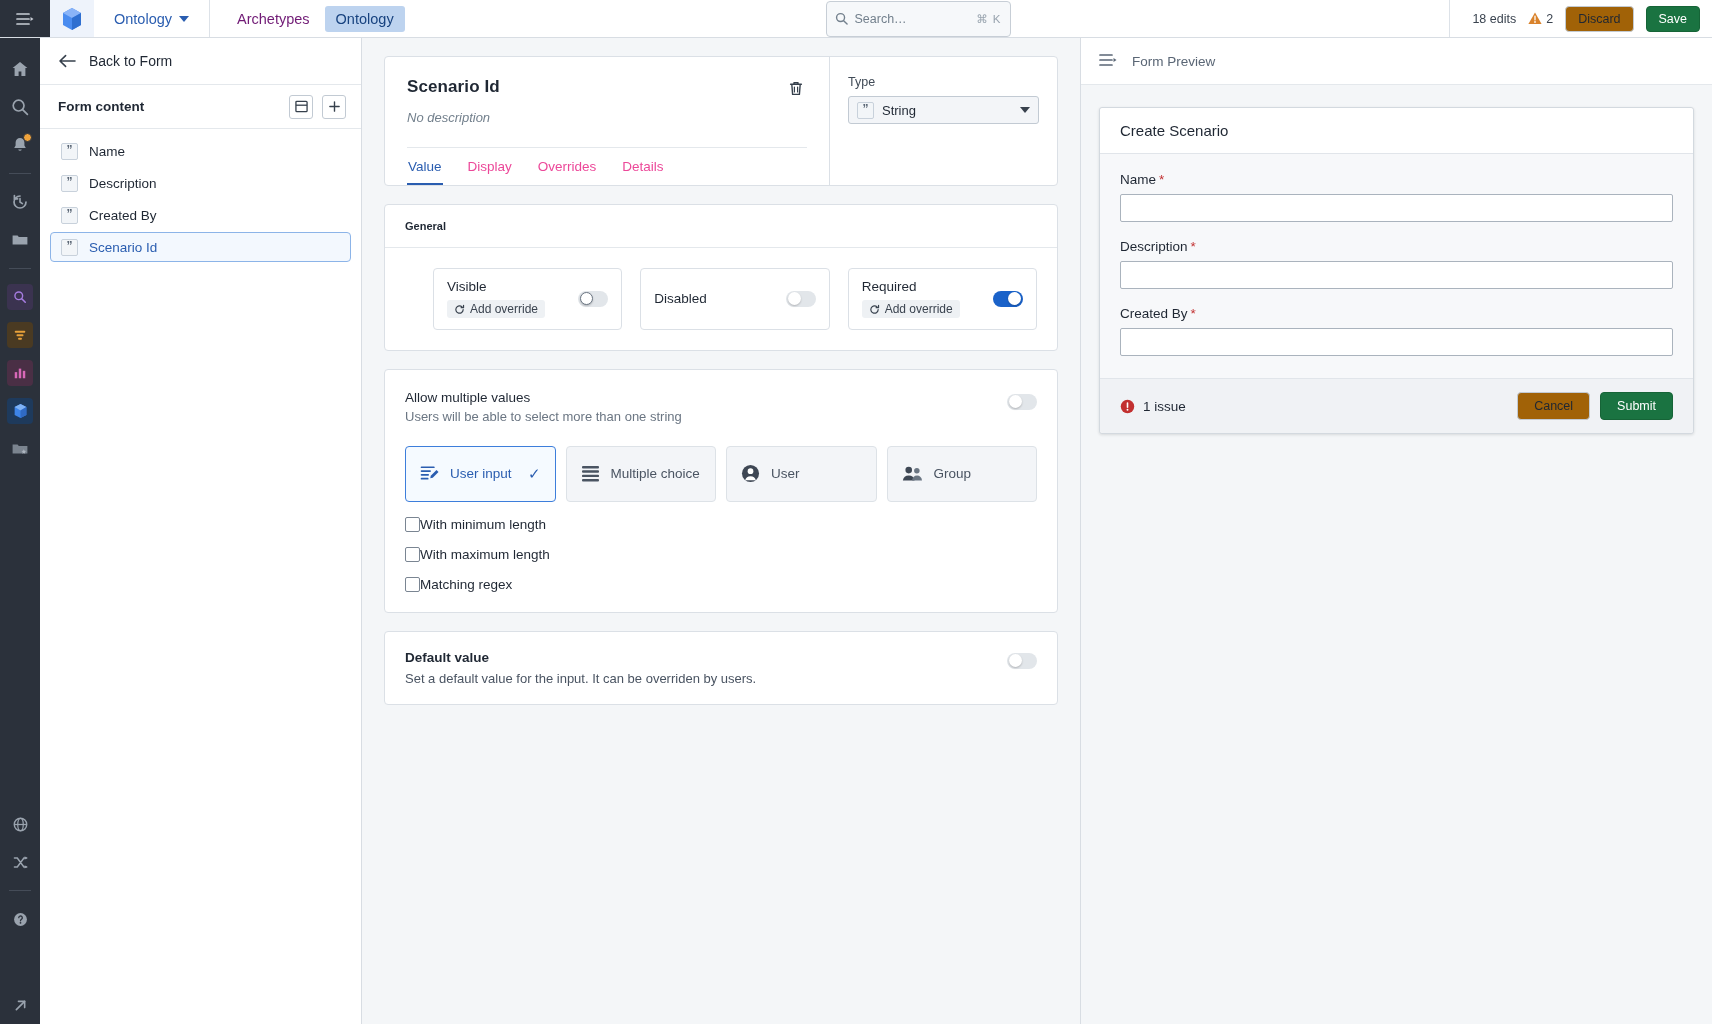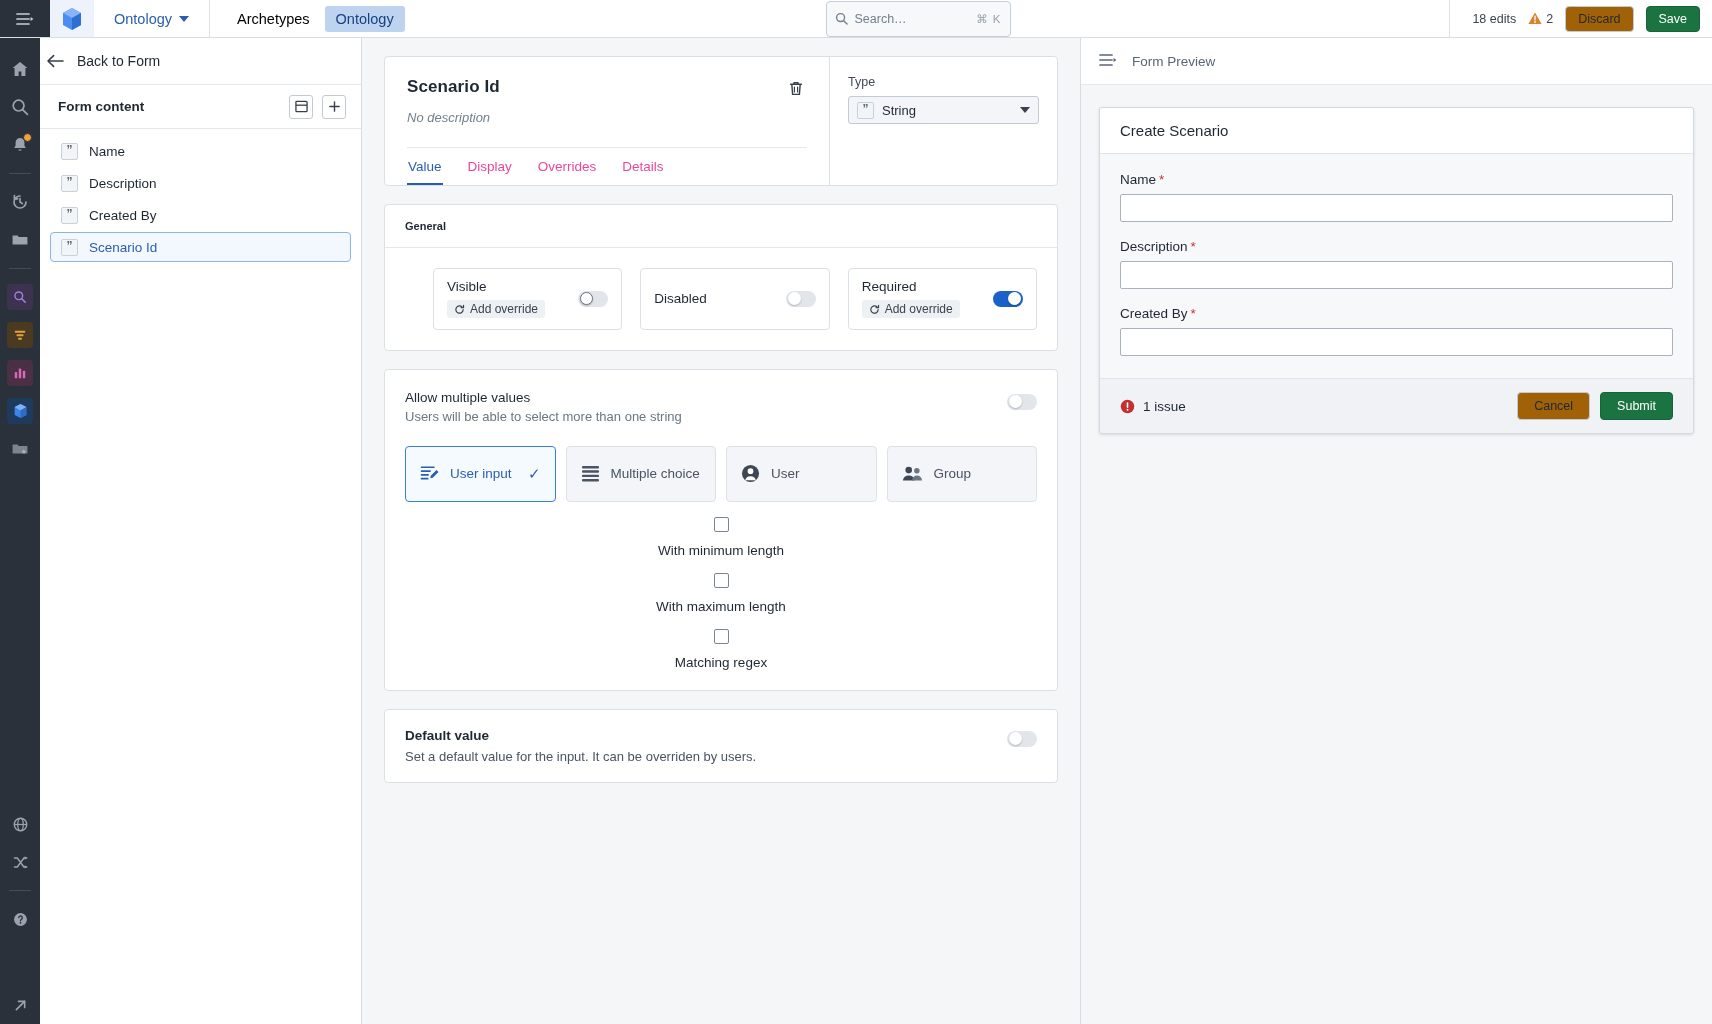--- a/index.html
+++ b/index.html
@@ -36,21 +36,21 @@
     cursor: pointer;
   }
   .caret-down {
     width: 0; height: 0;
     border-left: 5px solid transparent;
     border-right: 5px solid transparent;
     border-top: 6px solid #2a5db0;
   }
   .tb-navs { display: flex; align-items: center; gap: 4px; padding-left: 16px; }
   .tb-nav {
-    font-size: 14.5px; color: #000000; padding: 5px 11px;
+    font-size: 14.5px; color: #701a75; padding: 5px 11px;
     border-radius: 3px; cursor: pointer;
   }
   .tb-nav.active { background: #bdd3ef; color: #17427f; }
   .tb-spacer { flex: 1; }
   .tb-search {
     width: 185px; height: 36px; align-self: center;
     border: 1px solid #c7ced6; border-radius: 4px;
     background: #f6f8fa;
     display: flex; align-items: center; gap: 7px;
     padding: 0 8px; font-size: 12.5px; color: #73808d;
@@ -103,21 +103,21 @@
 
   
   .panel-left {
     width: 322px; background: #ffffff;
     border-right: 1px solid #d8dde3;
     display: flex; flex-direction: column;
   }
   .back-row {
     height: 47px; min-height: 47px;
     display: flex; align-items: center; gap: 13px;
-    padding: 0 6px; font-size: 14px; color: #1f2733;
+    padding: 0 18px; font-size: 14px; color: #1f2733;
     border-bottom: 1px solid #e4e8ec; cursor: pointer;
   }
   .fc-head {
     height: 44px; min-height: 44px;
     display: flex; align-items: center; padding: 0 15px 0 18px;
     border-bottom: 1px solid #e4e8ec;
   }
   .fc-title { font-size: 13.5px; font-weight: bold; color: #1f2733; }
   .fc-actions { margin-left: auto; display: flex; gap: 9px; }
   .icon-btn {
@@ -224,21 +224,21 @@
   .opt-row { display: flex; gap: 10px; margin-top: 22px; }
   .opt {
     flex: 1; height: 56px; border: 1px solid #dde2e7; border-radius: 4px;
     background: #f3f5f8; display: flex; align-items: center; gap: 11px;
     padding: 0 14px; font-size: 13.5px; color: #4a5462; cursor: pointer;
   }
   .opt.selected { background: #f5faff; border: 1px solid #3d7edb; color: #2a5db0; }
   .opt .chk { margin-left: auto; color: #2a5db0; font-size: 15px; }
   .opt .two-line { line-height: 16px; }
 
-  .cb-row { display: flex; align-items: center; gap: 11px; margin-top: 15px; flex-direction: column; }
+  .cb-row { display: flex; align-items: center; margin-top: 15px; }
   .cb {
     width: 15px; height: 15px; border: 1.5px solid #7a8592; border-radius: 2px;
     background: #fff; cursor: pointer; flex-shrink: 0;
   }
   .cb-label { font-size: 13.5px; color: #1f2733; }
 
   .dv-row { display: flex; align-items: flex-start; padding: 18px 20px; }
   .dv-title { font-size: 13.5px; font-weight: bold; }
   .dv-sub { font-size: 13px; color: #4a5462; margin-top: 6px; }
   .dv-row .sw { margin-left: auto; margin-top: 3px; }

